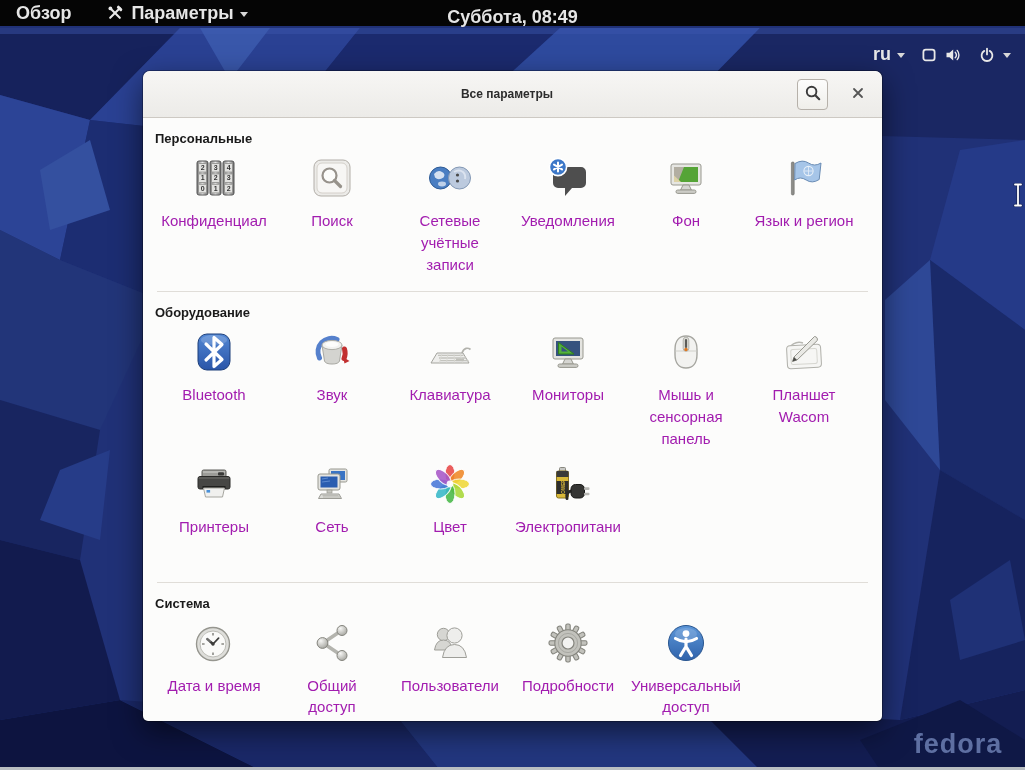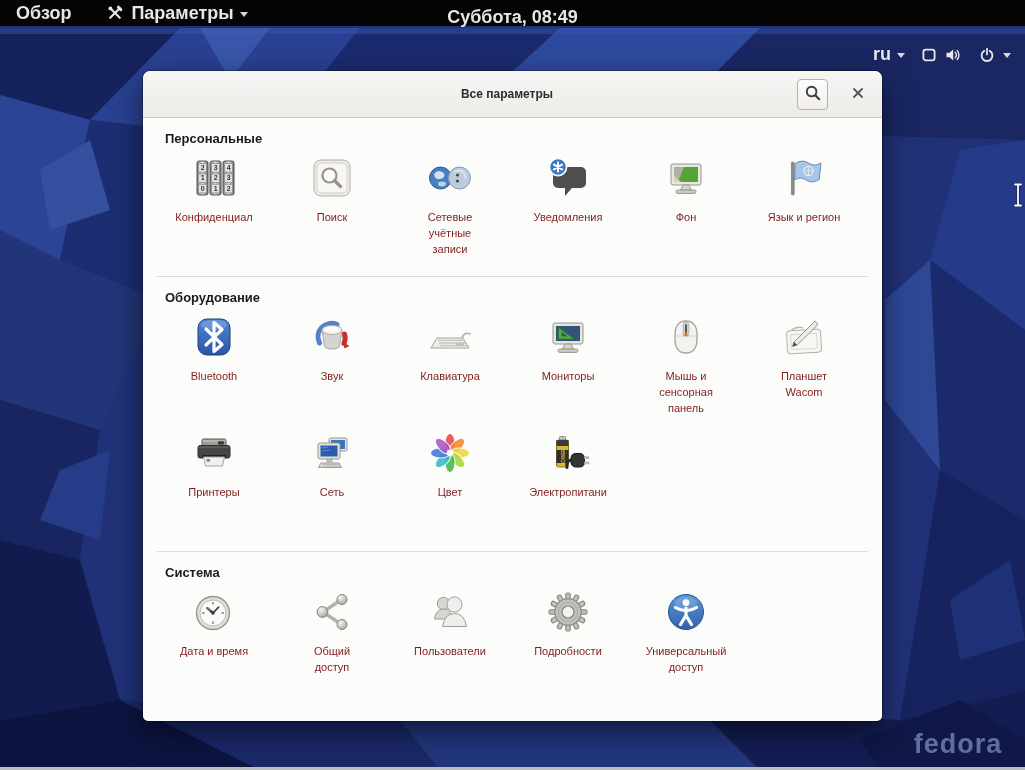--- a/index.html
+++ b/index.html
@@ -40,30 +40,30 @@
   .search-btn{
     position:absolute;right:54px;top:8px;width:31px;height:31px;border:1px solid #b6b1aa;border-radius:4px;
     background:linear-gradient(#fdfdfc,#efeeea);display:flex;align-items:center;justify-content:center;cursor:pointer;padding:0;
   }
   .close-btn{
     position:absolute;right:11px;top:10px;width:27px;height:27px;border:0;background:transparent;
     display:flex;align-items:center;justify-content:center;cursor:pointer;padding:0;
   }
   
   .dlg-body{padding:0 12px;}
-  .sec-title{font-size:13px;font-weight:700;color:#1a1a1a;margin:13px 0 6px 10px;}
+  .sec-title{font-size:13px;font-weight:700;color:#1a1a1a;margin:13px 0 6px 0;}
   .grid{font-size:0;}
   .item{
     display:inline-block;vertical-align:top;width:118px;min-height:116px;text-align:center;cursor:pointer;
     border-radius:4px;
   }
   .icn{display:block;width:48px;height:48px;margin:2px auto 6px auto;}
   .icn svg{width:48px;height:48px;display:block;}
   .lbl{
-    display:block;font-size:11px;color:#7f1d1d;line-height:1.45;white-space:pre-line;
+    display:block;font-size:15px;color:#a21caf;line-height:1.45;white-space:pre-line;
     max-width:112px;margin:8px auto;
   }
   .lbl.clip{white-space:nowrap;overflow:hidden;}
   .sep{border-top:1px solid #e0ddd8;margin:8px 2px 2px 2px;height:0;}
   
   .cursor{position:absolute;left:1013px;top:183px;z-index:50;}
 </style>
 </head>
 <body>
 

